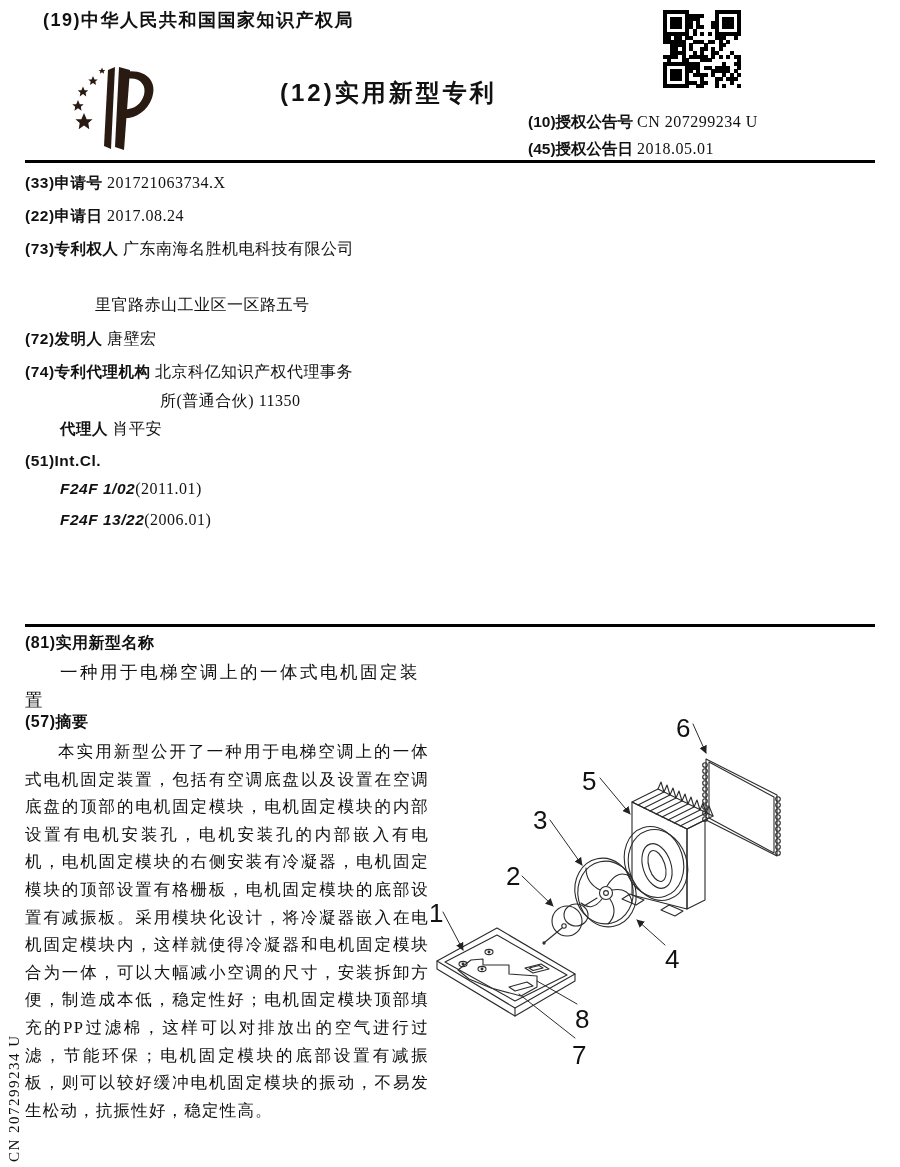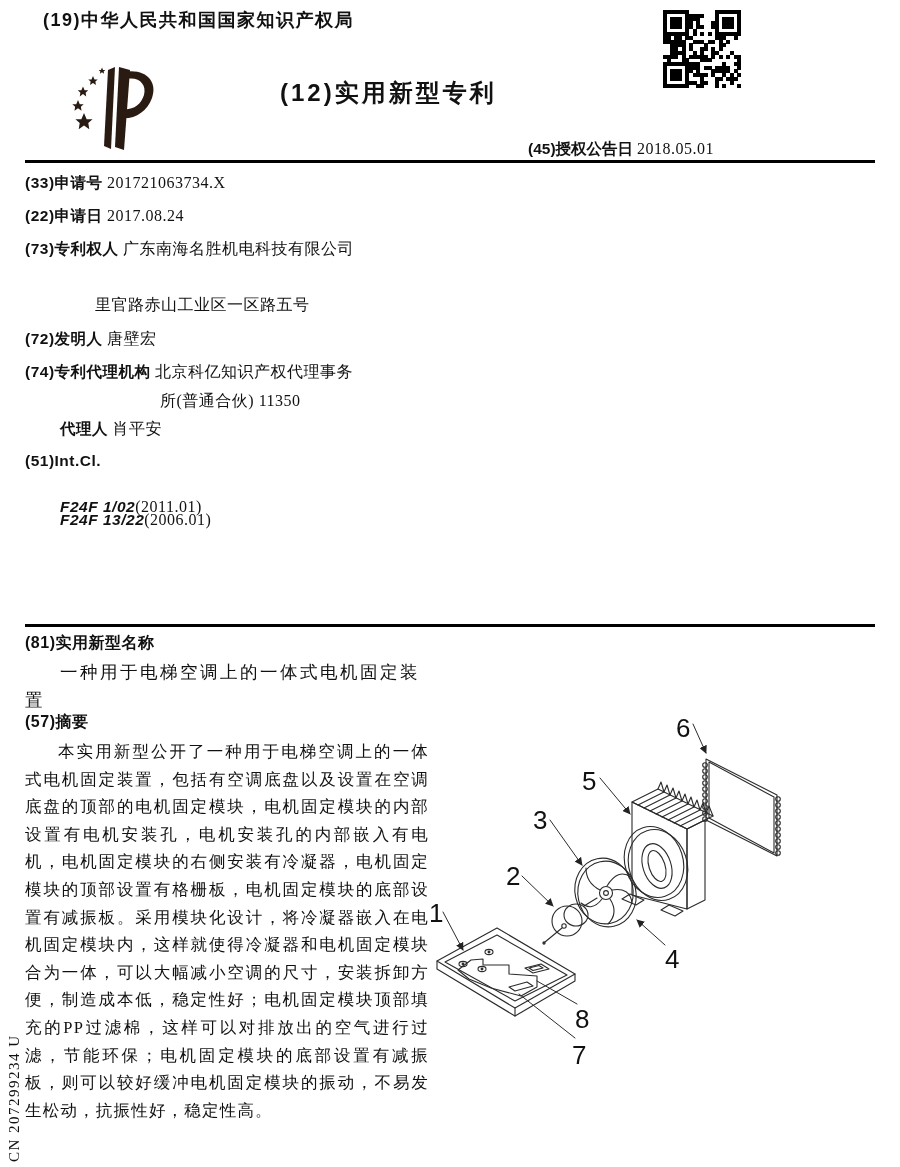--- a/index.html
+++ b/index.html
@@ -285,20 +285,24 @@
       <div style="position:absolute;left:14.86px;top:74.29px;width:4.01px;height:4.01px;background:#000"></div>
       <div style="position:absolute;left:18.57px;top:74.29px;width:4.01px;height:4.01px;background:#000"></div>
       <div style="position:absolute;left:22.29px;top:74.29px;width:4.01px;height:4.01px;background:#000"></div>
       <div style="position:absolute;left:33.43px;top:74.29px;width:4.01px;height:4.01px;background:#000"></div>
       <div style="position:absolute;left:37.14px;top:74.29px;width:4.01px;height:4.01px;background:#000"></div>
       <div style="position:absolute;left:52.00px;top:74.29px;width:4.01px;height:4.01px;background:#000"></div>
       <div style="position:absolute;left:59.43px;top:74.29px;width:4.01px;height:4.01px;background:#000"></div>
       <div style="position:absolute;left:74.29px;top:74.29px;width:4.01px;height:4.01px;background:#000"></div>
     </div>
 
+  <div class="abs pubrow" style="top:112px">
+    <span class="lbl">(10)授权公告号</span>
+    <span class="val">CN 207299234 U</span>
+  </div>
   <div class="abs pubrow" style="top:139px">
     <span class="lbl">(45)授权公告日</span>
     <span class="val">2018.05.01</span>
   </div>
 
   <div class="abs rule" style="top:160px"></div>
 
   <div class="abs brow" style="top:173px">
     <span class="lbl">(33)申请号</span>
     <span>201721063734.X</span>
@@ -325,21 +329,21 @@
   <div class="abs brow" style="top:391px;left:160px">
     <span>所(普通合伙) 11350</span>
   </div>
   <div class="abs brow" style="top:419px;left:60px">
     <span class="lbl">代理人</span>
     <span>肖平安</span>
   </div>
   <div class="abs brow" style="top:452px">
     <span class="lbl">(51)Int.Cl.</span>
   </div>
-  <div class="abs brow" style="top:498px;left:60px">
+  <div class="abs brow" style="top:480px;left:60px">
     <span class="ipc">F24F 1/02</span><span class="ipcver serif">(2011.01)</span>
   </div>
   <div class="abs brow" style="top:511px;left:60px">
     <span class="ipc">F24F 13/22</span><span class="ipcver serif">(2006.01)</span>
   </div>
 
 
   <div class="abs rule" style="top:624px"></div>
 
   <div class="abs sec-label" style="top:633px">(81)实用新型名称</div>

